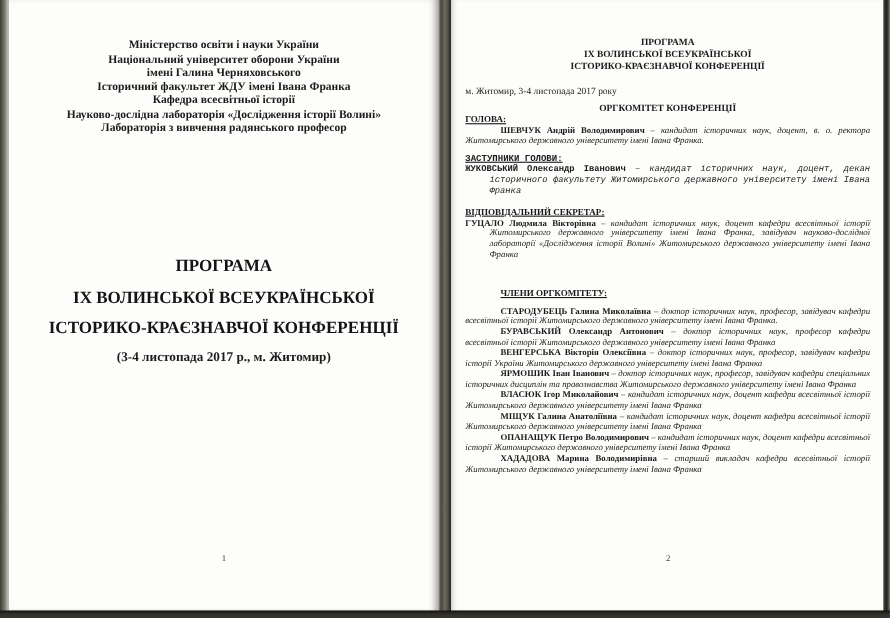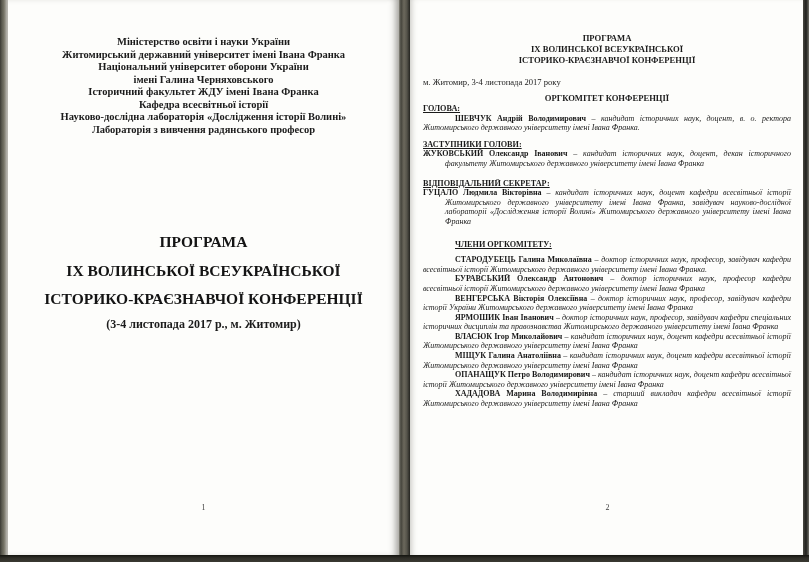--- a/index.html
+++ b/index.html
@@ -28,39 +28,38 @@
   .lp-title-line { text-align:center; font-weight:bold; font-size:15.5px; line-height:28.5px; color:#141414; }
   .lp-date { position:absolute; top:317px; left:0; right:0; text-align:center; font-weight:bold; font-size:12px; color:#1b1b1b; }
   .pagenum { position:absolute; top:503px; left:0; right:0; text-align:center; font-size:8px; line-height:9px; color:#3c3c3c; }
 
   
   .rp-content { position:absolute; top:0; left:0; right:0; bottom:0; padding:33px 14px 0 13px; color:#1a1a1a; }
   .rp-title-line { text-align:center; font-weight:bold; font-size:8.6px; line-height:11px; }
   .rp-venue { text-align:left; font-size:8.6px; line-height:11px; margin-top:11px; }
   .rp-org { text-align:center; font-weight:bold; font-size:8.6px; line-height:11px; margin-top:5px; }
   .sec { margin:0; }
-  .sec-1 { margin-top:7px; } .sec-2 { margin-top:10px; } .sec-3 { margin-top:13px; }
+  .sec-1 { margin-top:7px;font-family:Liberation Mono, monospace; } .sec-2 { margin-top:10px; } .sec-3 { margin-top:26px; }
   .sec-heading { font-weight:bold; text-decoration:underline; font-size:8.2px; line-height:9.6px; }
   .sec-heading.indented { margin-left:32px; }
   .member { margin:0; text-align:justify; font-size:8px; line-height:9.6px; }
   .member .mname { font-weight:bold; font-style:normal; }
   .member .mdesc { font-style:italic; }
   .m-first { text-indent:32px; }
   .m-hang  { padding-left:22px; text-indent:-22px; }
   .mt6 { margin-top:6px; }
 </style>
 </head>
 <body>
 
 <div class="screen">
 
   <div class="page page-left">
     <div class="lp-header">
       <div class="lp-header-line">Міністерство освіти і науки України</div>
-      <div class="lp-header-line">Житомирський державний університет імені Івана Франка</div>
       <div class="lp-header-line">Національний університет оборони України</div>
       <div class="lp-header-line">імені Галина Черняховського</div>
       <div class="lp-header-line">Історичний факультет ЖДУ імені Івана Франка</div>
       <div class="lp-header-line">Кафедра всесвітньої історії</div>
       <div class="lp-header-line">Науково-дослідна лабораторія «Дослідження історії Волині»</div>
       <div class="lp-header-line">Лабораторія з вивчення радянського професор</div>
     </div>
     <div class="lp-title">
       <div class="lp-title-line">ПРОГРАМА</div>
       <div class="lp-title-line">ІХ ВОЛИНСЬКОЇ ВСЕУКРАЇНСЬКОЇ</div>

